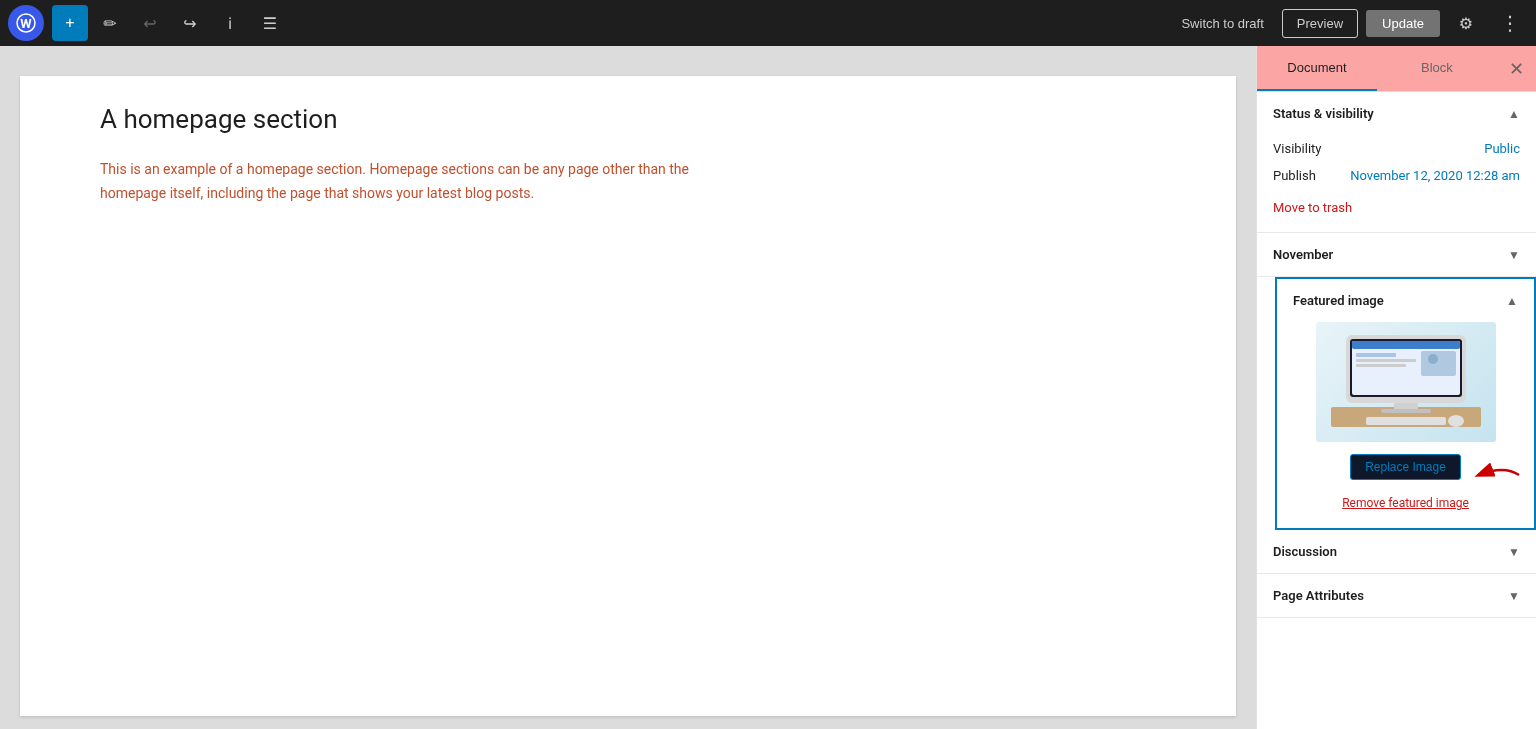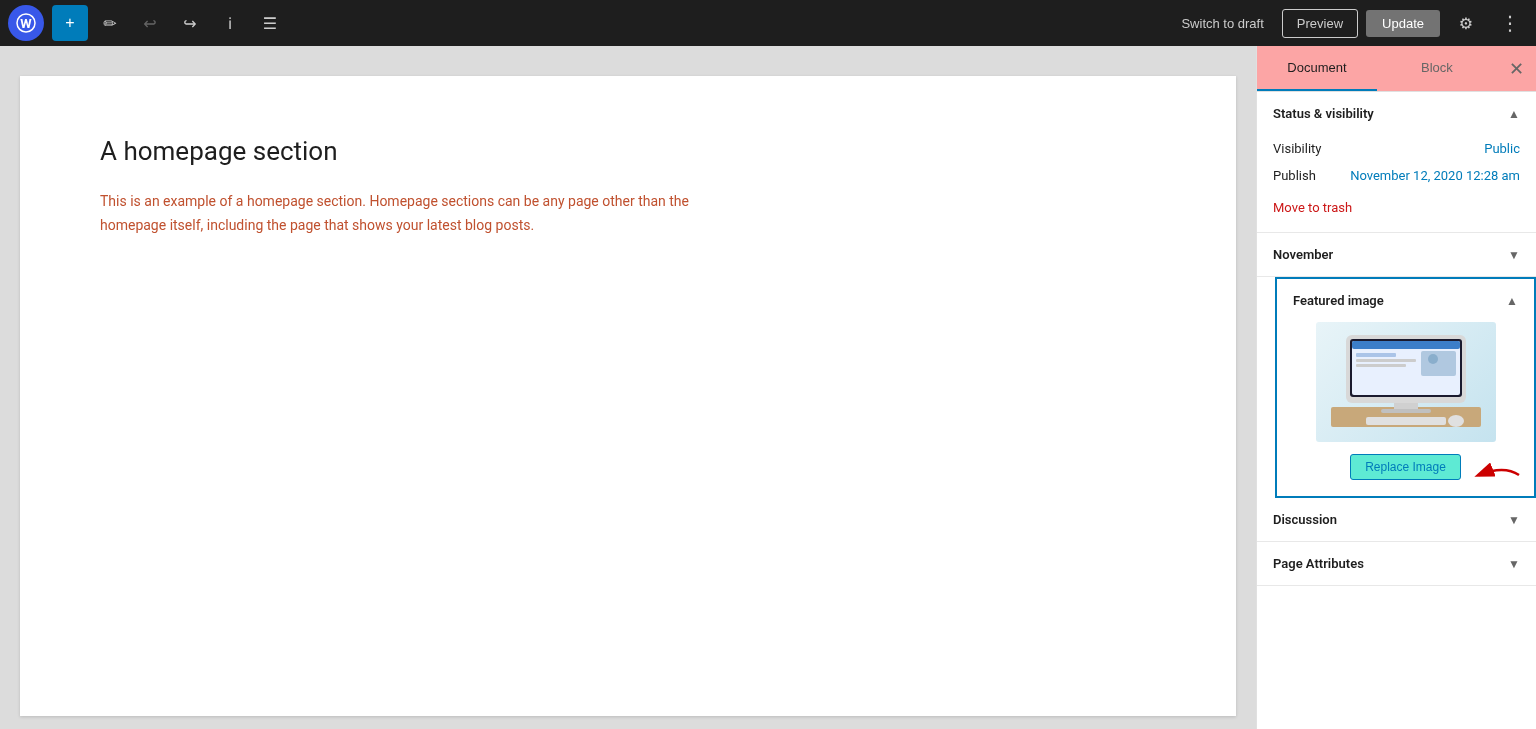--- a/index.html
+++ b/index.html
@@ -88,21 +88,21 @@
       justify-content: center;
       padding: 30px 20px;
       overflow-y: auto;
     }
     .editor-canvas {
       background: white;
       width: 100%;
       max-width: 1250px;
       min-height: 640px;
       box-shadow: 0 1px 3px rgba(0,0,0,0.15);
-      padding: 60px 80px;
+      padding: 28px 80px;
     }
     .page-title {
       font-size: 26px;
       font-weight: 400;
       color: #1e1e1e;
       margin-bottom: 24px;
     }
     .page-content {
       font-size: 14px;
       color: #c0512f;
@@ -180,21 +180,21 @@
       display: flex; align-items: center; justify-content: center;
       overflow: hidden;
       position: relative;
     }
     
     .imac-svg { width: 160px; height: 110px; }
 
     .replace-btn {
       display: block;
       margin: 0 auto 8px;
-      background: #5eead4;
+      background: #0f172a;
       border: 1px solid #007cba;
       color: #007cba;
       font-size: 12px;
       padding: 5px 14px;
       border-radius: 3px;
       cursor: pointer;
     }
     .remove-link {
       display: block; text-align: center;
       color: #cc1818; font-size: 12px;
@@ -322,20 +322,23 @@
         <svg style="position:absolute; right: 10px; top: 50%; transform: translateY(-50%);" width="55" height="30" viewBox="0 0 55 30">
           <defs>
             <marker id="arrowhead" markerWidth="8" markerHeight="6" refX="6" refY="3" orient="auto">
               <polygon points="0 0, 8 3, 0 6" fill="#cc0000"></polygon>
             </marker>
           </defs>
           <path d="M50,15 Q35,5 10,15" stroke="#cc0000" stroke-width="2.5" fill="none" marker-end="url(#arrowhead)"></path>
         </svg>
       </div>
 
+      <div style="padding: 0 16px 14px;">
+        <span class="remove-link">Remove featured image</span>
+      </div>
     </div>
 
     <div class="collapsed-section">
       <span>Discussion</span>
       <span class="chevron">▼</span>
     </div>
 
     <div class="collapsed-section">
       <span>Page Attributes</span>
       <span class="chevron">▼</span>

